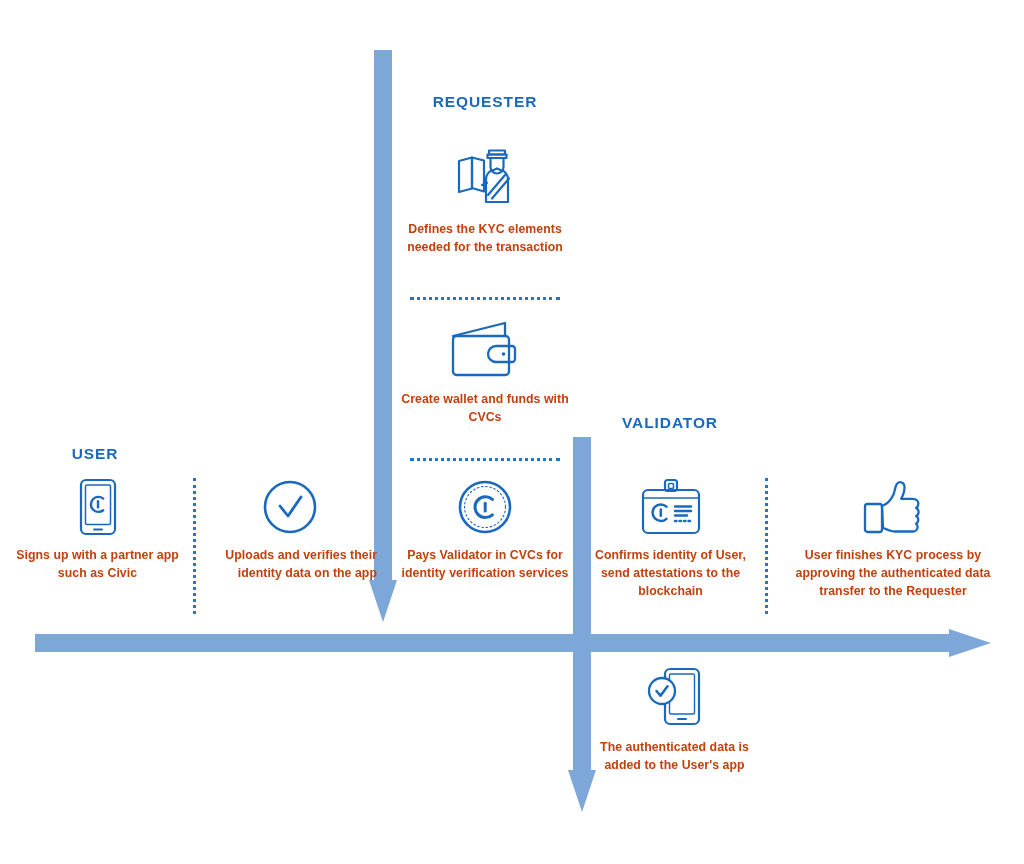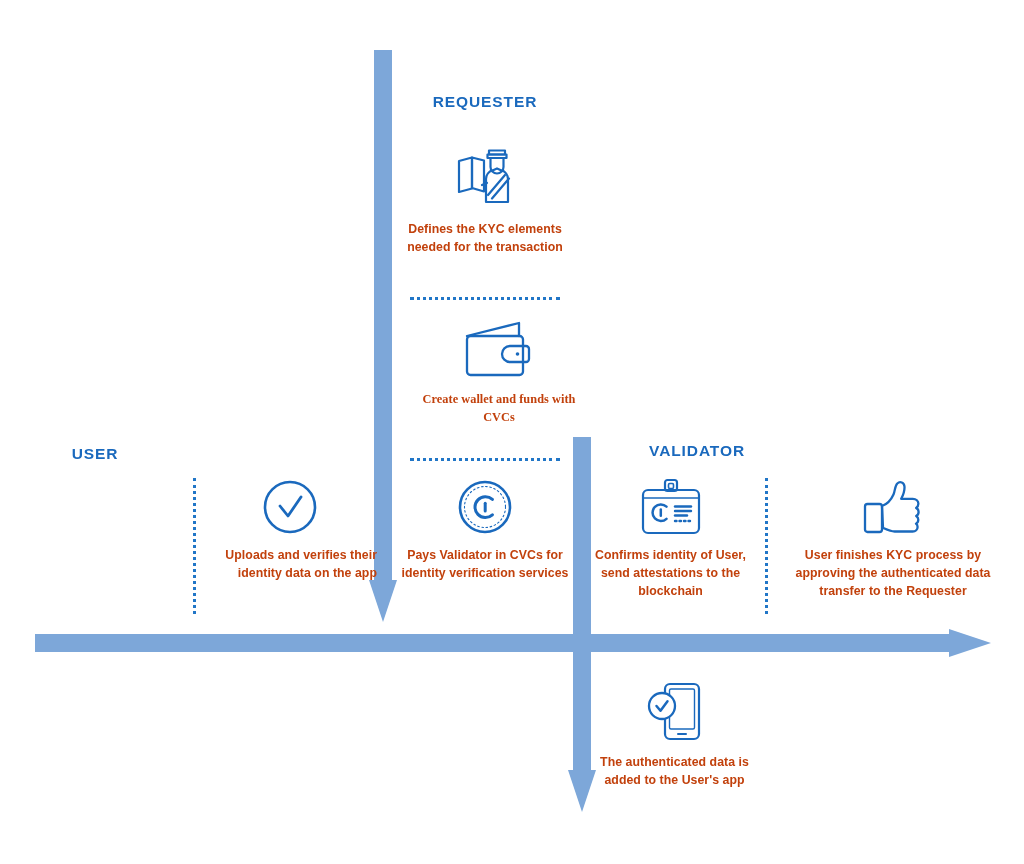--- a/index.html
+++ b/index.html
@@ -90,21 +90,21 @@
     </svg>
   </div>
 
   <div class="dot-v" style="left:193px; top:478px; height:136px;"></div>
   <div class="dot-v" style="left:765px; top:478px; height:136px;"></div>
   <div class="dot-h" style="left:410px; top:297px; width:150px;"></div>
   <div class="dot-h" style="left:410px; top:458px; width:150px;"></div>
 
   <div class="lane-title" style="left:385px; top:93px; width:200px;">REQUESTER</div>
   <div class="lane-title" style="left:20px; top:445px; width:150px;">USER</div>
-  <div class="lane-title" style="left:595px; top:442px; width:150px;text-align:right;">VALIDATOR</div>
+  <div class="lane-title" style="left:595px; top:414px; width:150px;">VALIDATOR</div>
 
   <div class="step" style="left:400px; top:140px; width:170px;">
     <div class="icon-wrap" style="height:70px;">
       <svg width="72" height="70" viewBox="0 0 72 70" fill="none" stroke="#1a69bd" stroke-width="2.2" stroke-linejoin="round" stroke-linecap="round">
 
         <path d="M40 10.5 h16 v4 h-16 z"></path>
         <path d="M38.5 14.5 h19 v3.5 h-19 z"></path>
 
         <path d="M41.5 18 h13 v9 a6.5 6.5 0 0 1 -13 0 z"></path>
 
@@ -115,36 +115,49 @@
 
         <path d="M10 21 l13 -3.5 v31 l-13 3.5 z"></path>
         <path d="M23 17.5 l12 3 v31 l-12 -3.5 z"></path>
 
         <path d="M33 45 l5 -2"></path>
       </svg>
     </div>
     <div class="caption">Defines the KYC elements needed for the transaction</div>
   </div>
 
-  <div class="step" style="left:414px; top:318px; width:170px;font-family:Liberation Serif, serif;">
+  <div class="step" style="left:400px; top:318px; width:170px;">
     <div class="icon-wrap" style="height:62px;">
       <svg width="74" height="60" viewBox="0 0 74 60" fill="none" stroke="#1a69bd" stroke-width="2.3" stroke-linejoin="round" stroke-linecap="round">
 
         <path d="M5 16 L57 3 v13"></path>
 
         <rect x="5" y="16" width="56" height="39" rx="3.5"></rect>
 
         <path d="M48 26 h16 a3 3 0 0 1 3 3 v10 a3 3 0 0 1 -3 3 h-16 a8 8 0 0 1 0 -16 z"></path>
 
         <circle cx="55.5" cy="34" r="1.8" fill="#1a69bd" stroke="none"></circle>
       </svg>
     </div>
     <div class="caption">Create wallet and funds with CVCs</div>
   </div>
 
+  <div class="step" style="left:10px; top:478px; width:175px;">
+    <div class="icon-wrap" style="height:58px;">
+      <svg width="44" height="58" viewBox="0 0 44 58" fill="none" stroke="#1a69bd" stroke-width="2.2" stroke-linejoin="round" stroke-linecap="round">
+        <rect x="5" y="2" width="34" height="54" rx="5"></rect>
+        <rect x="9.5" y="7" width="25" height="39.5" rx="1.5" stroke-width="1.5"></rect>
+        <path d="M18 51.5 h8" stroke-width="2"></path>
+
+        <path d="M27.2 20.6 a7.5 7.5 0 1 0 0 11.6" stroke-width="2.4"></path>
+        <path d="M22 23.2 v6.2" stroke-width="2.4"></path>
+      </svg>
+    </div>
+    <div class="caption">Signs up with a partner app such as Civic</div>
+  </div>
 
   <div class="step" style="left:202px; top:478px; width:175px;text-align:right;">
     <div class="icon-wrap" style="height:58px;">
       <svg width="58" height="58" viewBox="0 0 58 58" fill="none" stroke="#1a69bd" stroke-width="2.6" stroke-linejoin="round" stroke-linecap="round">
         <circle cx="29" cy="29" r="25"></circle>
         <path d="M19 28 l8 10 l13 -19" stroke-width="2.8"></path>
       </svg>
     </div>
     <div class="caption">Uploads and verifies their identity data on the app</div>
   </div>
@@ -193,21 +206,21 @@
         <path d="M20 28 c6 -2 9 -6 11.5 -11.5 c1.6 -3.5 1.2 -8.5 3.8 -11 c2.6 -2.5 7 -1.2 7.2 3.2
                  c0.2 4.3 -1.6 8.8 -3.3 12.1 h11.6 c3.4 0 5.6 2.4 5.6 5 c0 1.9 -1 3.3 -2.3 4.1
                  c1.6 0.8 2.5 2.2 2.5 4 c0 1.9 -1 3.3 -2.4 4.1 c1.3 0.8 2.1 2.1 2.1 3.8
                  c0 1.8 -1 3.2 -2.3 3.9 c1 0.8 1.6 1.9 1.6 3.3 c0 2.5 -2 4.5 -5 4.5 h-18
                  c-4 0 -7.2 -1.6 -11.6 -3.6 z"></path>
       </svg>
     </div>
     <div class="caption">User finishes KYC process by approving the authenticated data transfer to the Requester</div>
   </div>
 
-  <div class="step" style="left:592px; top:681px; width:165px;">
+  <div class="step" style="left:592px; top:666px; width:165px;">
     <div class="icon-wrap" style="height:62px;">
       <svg width="62" height="62" viewBox="0 0 62 62" fill="none" stroke="#1a69bd" stroke-width="2.2" stroke-linejoin="round" stroke-linecap="round">
 
         <rect x="21" y="3" width="34" height="55" rx="5"></rect>
         <rect x="25.5" y="8" width="25" height="40" rx="1.5" stroke-width="1.4"></rect>
         <path d="M34 53 h8" stroke-width="2"></path>
 
         <circle cx="18" cy="25" r="13" fill="#ffffff" stroke="#1a69bd" stroke-width="2.3"></circle>
         <path d="M12.5 25 l4 4.8 l7 -9.6" stroke-width="2.5"></path>
       </svg>

